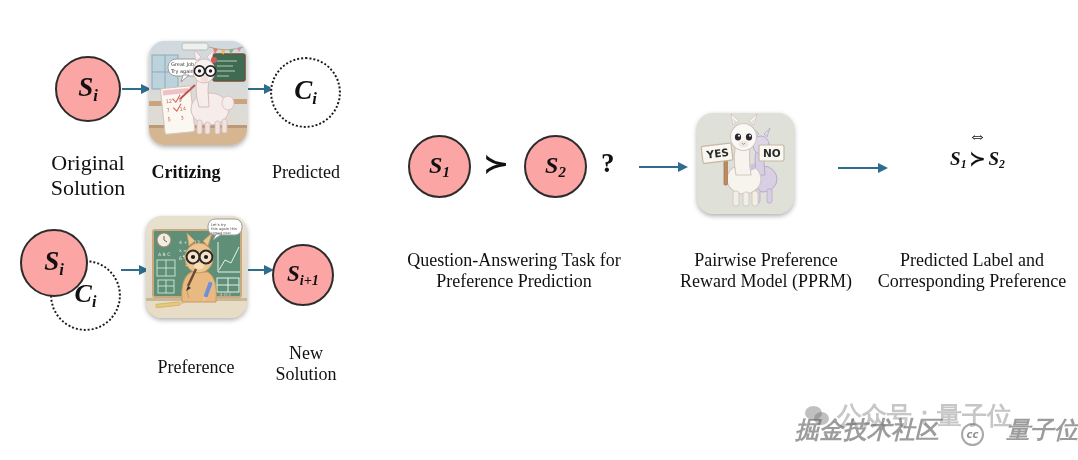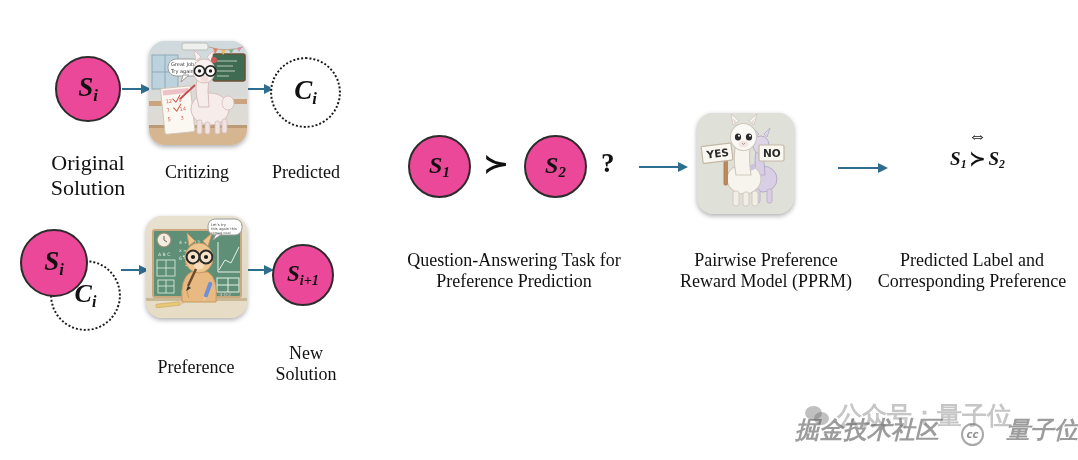--- a/index.html
+++ b/index.html
@@ -7,21 +7,21 @@
     width:1078px;height:460px;position:relative;overflow:hidden;
     font-family:"Liberation Serif","DejaVu Serif",serif;
     color:#111;
   }
   .fig{position:absolute;left:0;top:0;width:1078px;height:460px;}
 
   
   .node-circle{
     position:absolute;border-radius:50%;
     display:flex;align-items:center;justify-content:center;
-    background:#ec4899;border:2.2px solid #2c2c2c;
+    background:#fca5a5;border:2.2px solid #2c2c2c;
     box-sizing:border-box;
   }
   .node-circle.dotted{
     background:#ffffff;border:2.6px dotted #1a1a1a;
   }
   .node-label{
     font-family:"Liberation Serif","DejaVu Serif",serif;
     font-style:italic;font-weight:700;color:#111;
     line-height:1;white-space:nowrap;
   }
@@ -226,21 +226,21 @@
         <line x1="55.7" y1="30" x2="56.3" y2="30" stroke="#262626" stroke-width="1.7"></line>
         <circle cx="50.5" cy="30" r="1.7" fill="#1d1d1d"></circle>
         <circle cx="61.5" cy="30" r="1.7" fill="#1d1d1d"></circle>
 
         <ellipse cx="55.5" cy="38" rx="4" ry="3" fill="#f0dcd8"></ellipse>
 
         <line x1="46" y1="44" x2="31" y2="58" stroke="#c0504d" stroke-width="1.8"></line>
       </g>
     </svg>
   </div>
-  <div class="cap" style="left:139px;top:162px;width:116px;font-size:18px;">Critizing</div>
+  <div class="cap" style="left:128px;top:162px;width:116px;font-size:18px;font-weight:bold;">Critizing</div>
 
   <div class="arrow" style="left:248px;top:84px;width:26px;">
     <div class="shaft"></div>
     <div class="head"></div>
   </div>
 
   <div class="node-circle dotted" style="left:270px;top:57px;width:71px;height:71px;">
     <span class="node-label" style="font-size:27px;">
       <span>C</span><span class="sub">i</span>
     </span>

